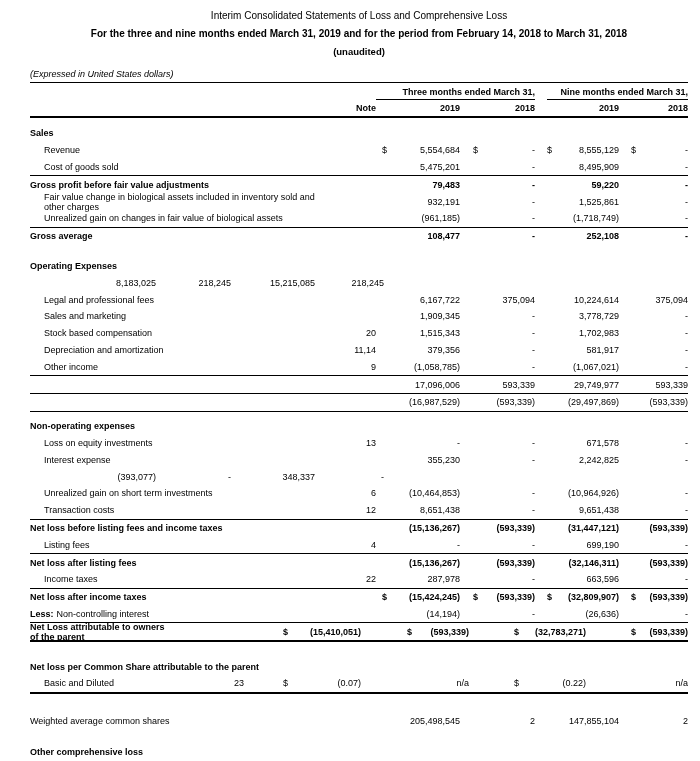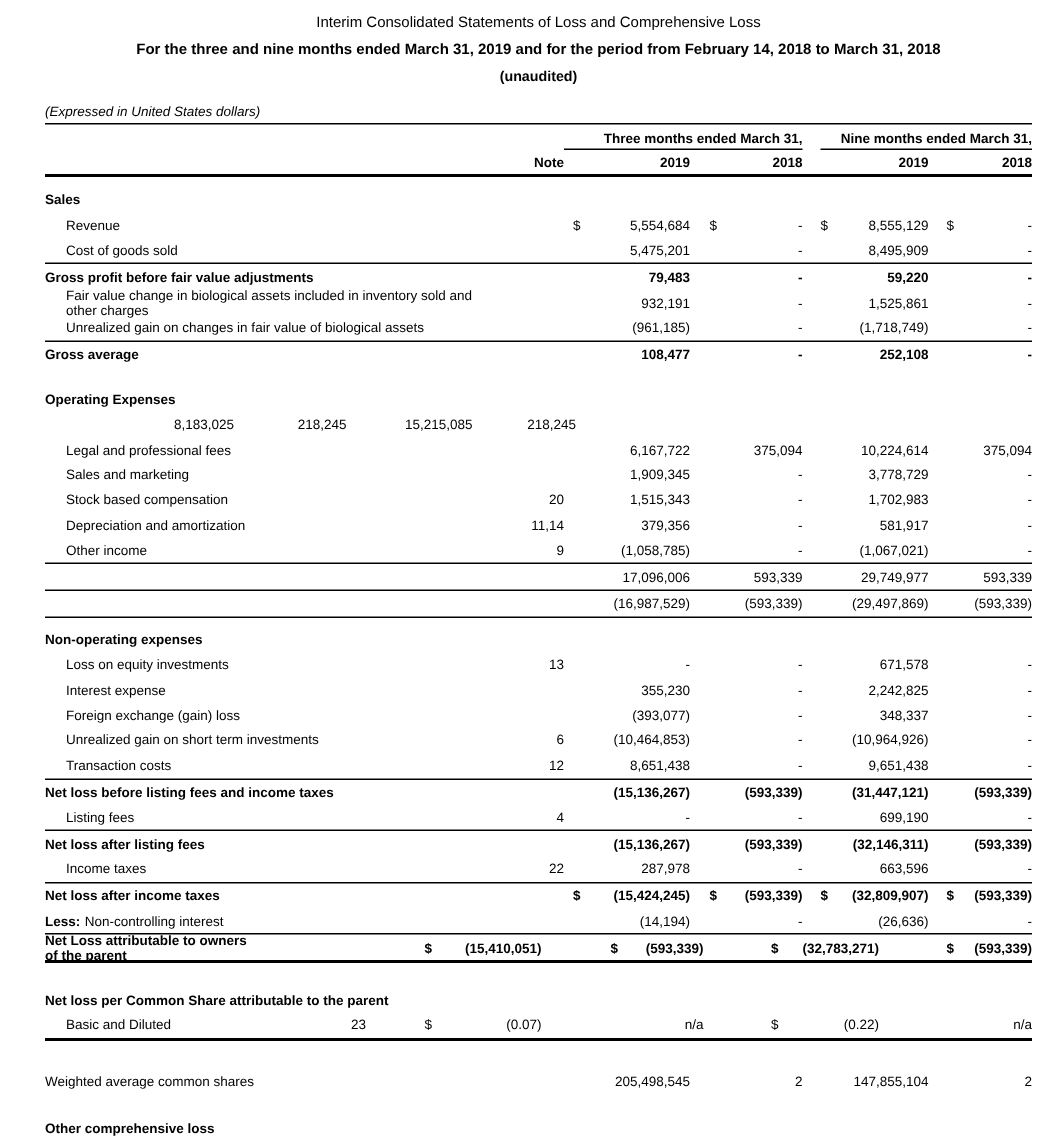--- a/index.html
+++ b/index.html
@@ -459,21 +459,20 @@
         <div class="cell c3">
           <span class="dollar"></span>
           <span class="val">2,242,825</span>
         </div>
         <div class="cell c4">
           <span class="dollar"></span>
           <span class="val">-</span>
         </div>
       </div>
       <div class="row item">
-        <div class="c-label indent"><span>Foreign exchange (gain) loss</span></div>
         <div class="c-note"></div>
         <div class="cell c1">
           <span class="dollar"></span>
           <span class="val">(393,077)</span>
         </div>
         <div class="cell c2">
           <span class="dollar"></span>
           <span class="val">-</span>
         </div>
         <div class="cell c3">

